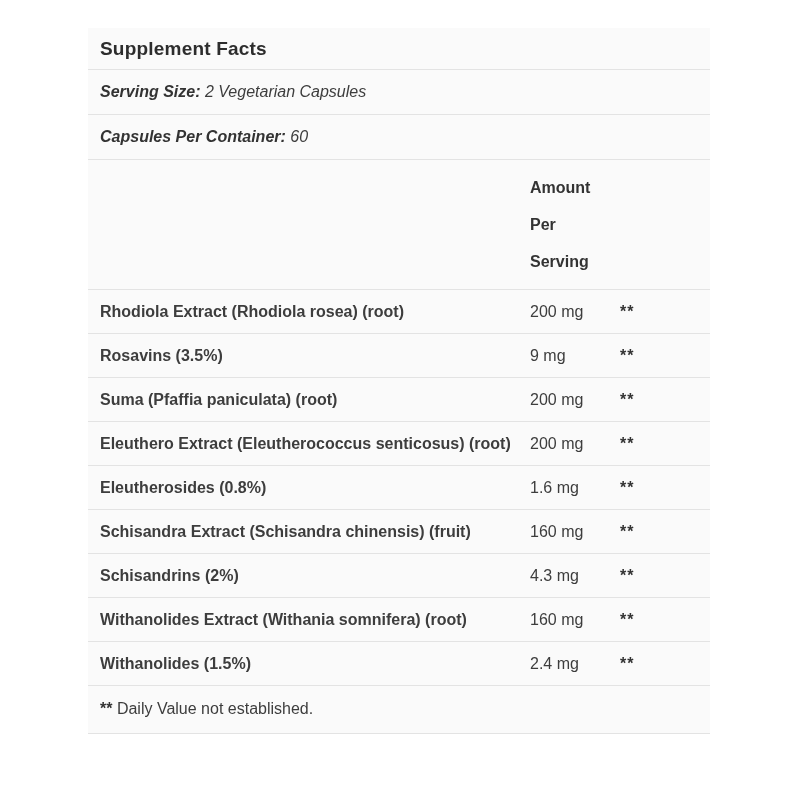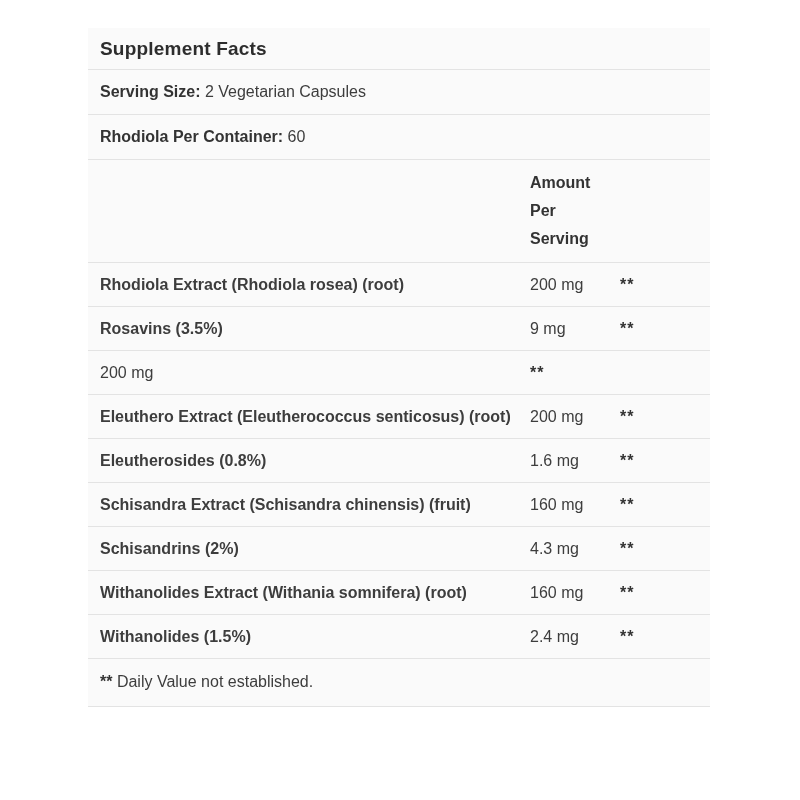--- a/index.html
+++ b/index.html
@@ -33,34 +33,35 @@
   }
   .title-row {
     font-weight: bold;
     font-size: 19px;
     color: #2d2d2d;
     padding: 10px 12px 9px 12px;
     letter-spacing: 0.2px;
   }
   .serving-row {
     padding: 13px 12px;
+    font-style: italic;
   }
   .serving-label {
     font-weight: bold;
     color: #333333;
   }
   .grid {
     display: grid;
     grid-template-columns: 430px 90px auto;
     align-items: start;
   }
   .header-row {
     font-weight: bold;
     color: #333333;
-    line-height: 28px;
+    line-height: 37px;
     padding: 9px 0 9px 12px;
   }
   .header-row .col-amount,
   .header-row .col-dv {
     max-width: 80px;
   }
   .item-row {
     padding: 5px 0 5px 12px;
     line-height: 33px;
   }
@@ -91,21 +92,21 @@
   <div class="facts-table">
 
     <div class="row title-row">Supplement Facts</div>
 
     <div class="row serving-row">
       <span class="serving-label">Serving Size: </span>
       <span>2 Vegetarian Capsules</span>
     </div>
 
     <div class="row serving-row">
-      <span class="serving-label">Rhodiola Per Container: </span>
+      <span class="serving-label">Capsules Per Container: </span>
       <span>60</span>
     </div>
 
     <div class="row header-row grid">
       <div class="col-name"></div>
       <div class="col-amount">Amount Per Serving</div>
     </div>
 
     <div id="rows-container">
   <div class="row item-row grid">
@@ -114,20 +115,21 @@
     <div class="dv dv-mark">**</div>
   </div>
 
   <div class="row item-row grid">
     <div class="name">Rosavins (3.5%)</div>
     <div class="amount">9 mg</div>
     <div class="dv dv-mark">**</div>
   </div>
 
   <div class="row item-row grid">
+    <div class="name">Suma (Pfaffia paniculata) (root)</div>
     <div class="amount">200 mg</div>
     <div class="dv dv-mark">**</div>
   </div>
 
   <div class="row item-row grid">
     <div class="name">Eleuthero Extract (Eleutherococcus senticosus) (root)</div>
     <div class="amount">200 mg</div>
     <div class="dv dv-mark">**</div>
   </div>
 

